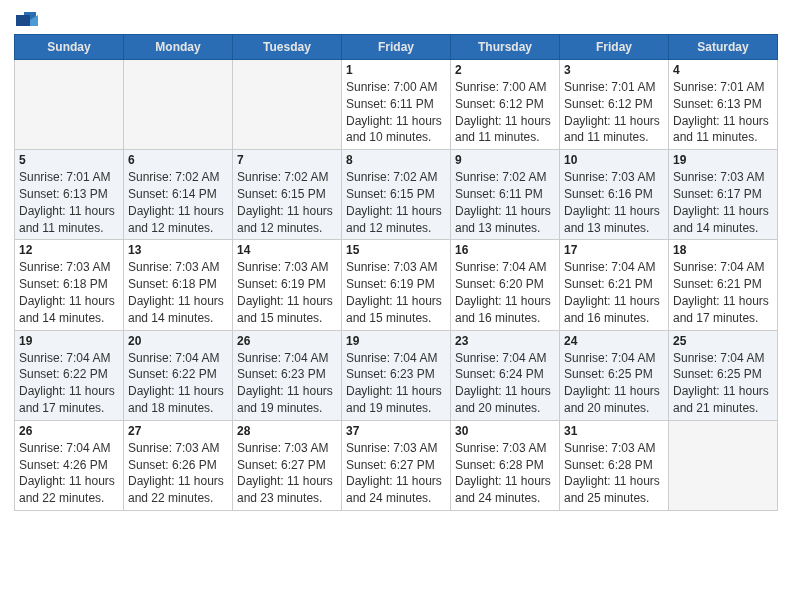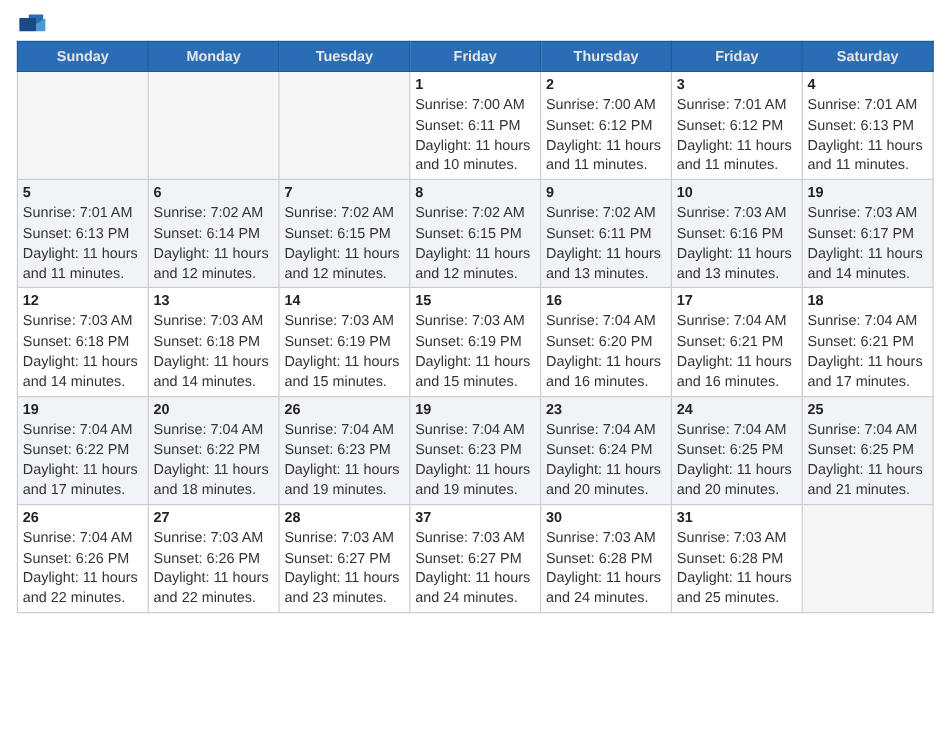--- a/index.html
+++ b/index.html
@@ -320,21 +320,21 @@
             <div class="day-info">Sunrise: 7:04 AM
 Sunset: 6:25 PM
 Daylight: 11 hours
 and 21 minutes.</div>
           </td>
         </tr>
         <tr>
           <td>
             <span class="day-number">26</span>
             <div class="day-info">Sunrise: 7:04 AM
-Sunset: 6:26 PM
+Sunset: 4:26 PM
 Daylight: 11 hours
 and 22 minutes.</div>
           </td>
           <td>
             <span class="day-number">27</span>
             <div class="day-info">Sunrise: 7:03 AM
 Sunset: 6:26 PM
 Daylight: 11 hours
 and 22 minutes.</div>
           </td>

